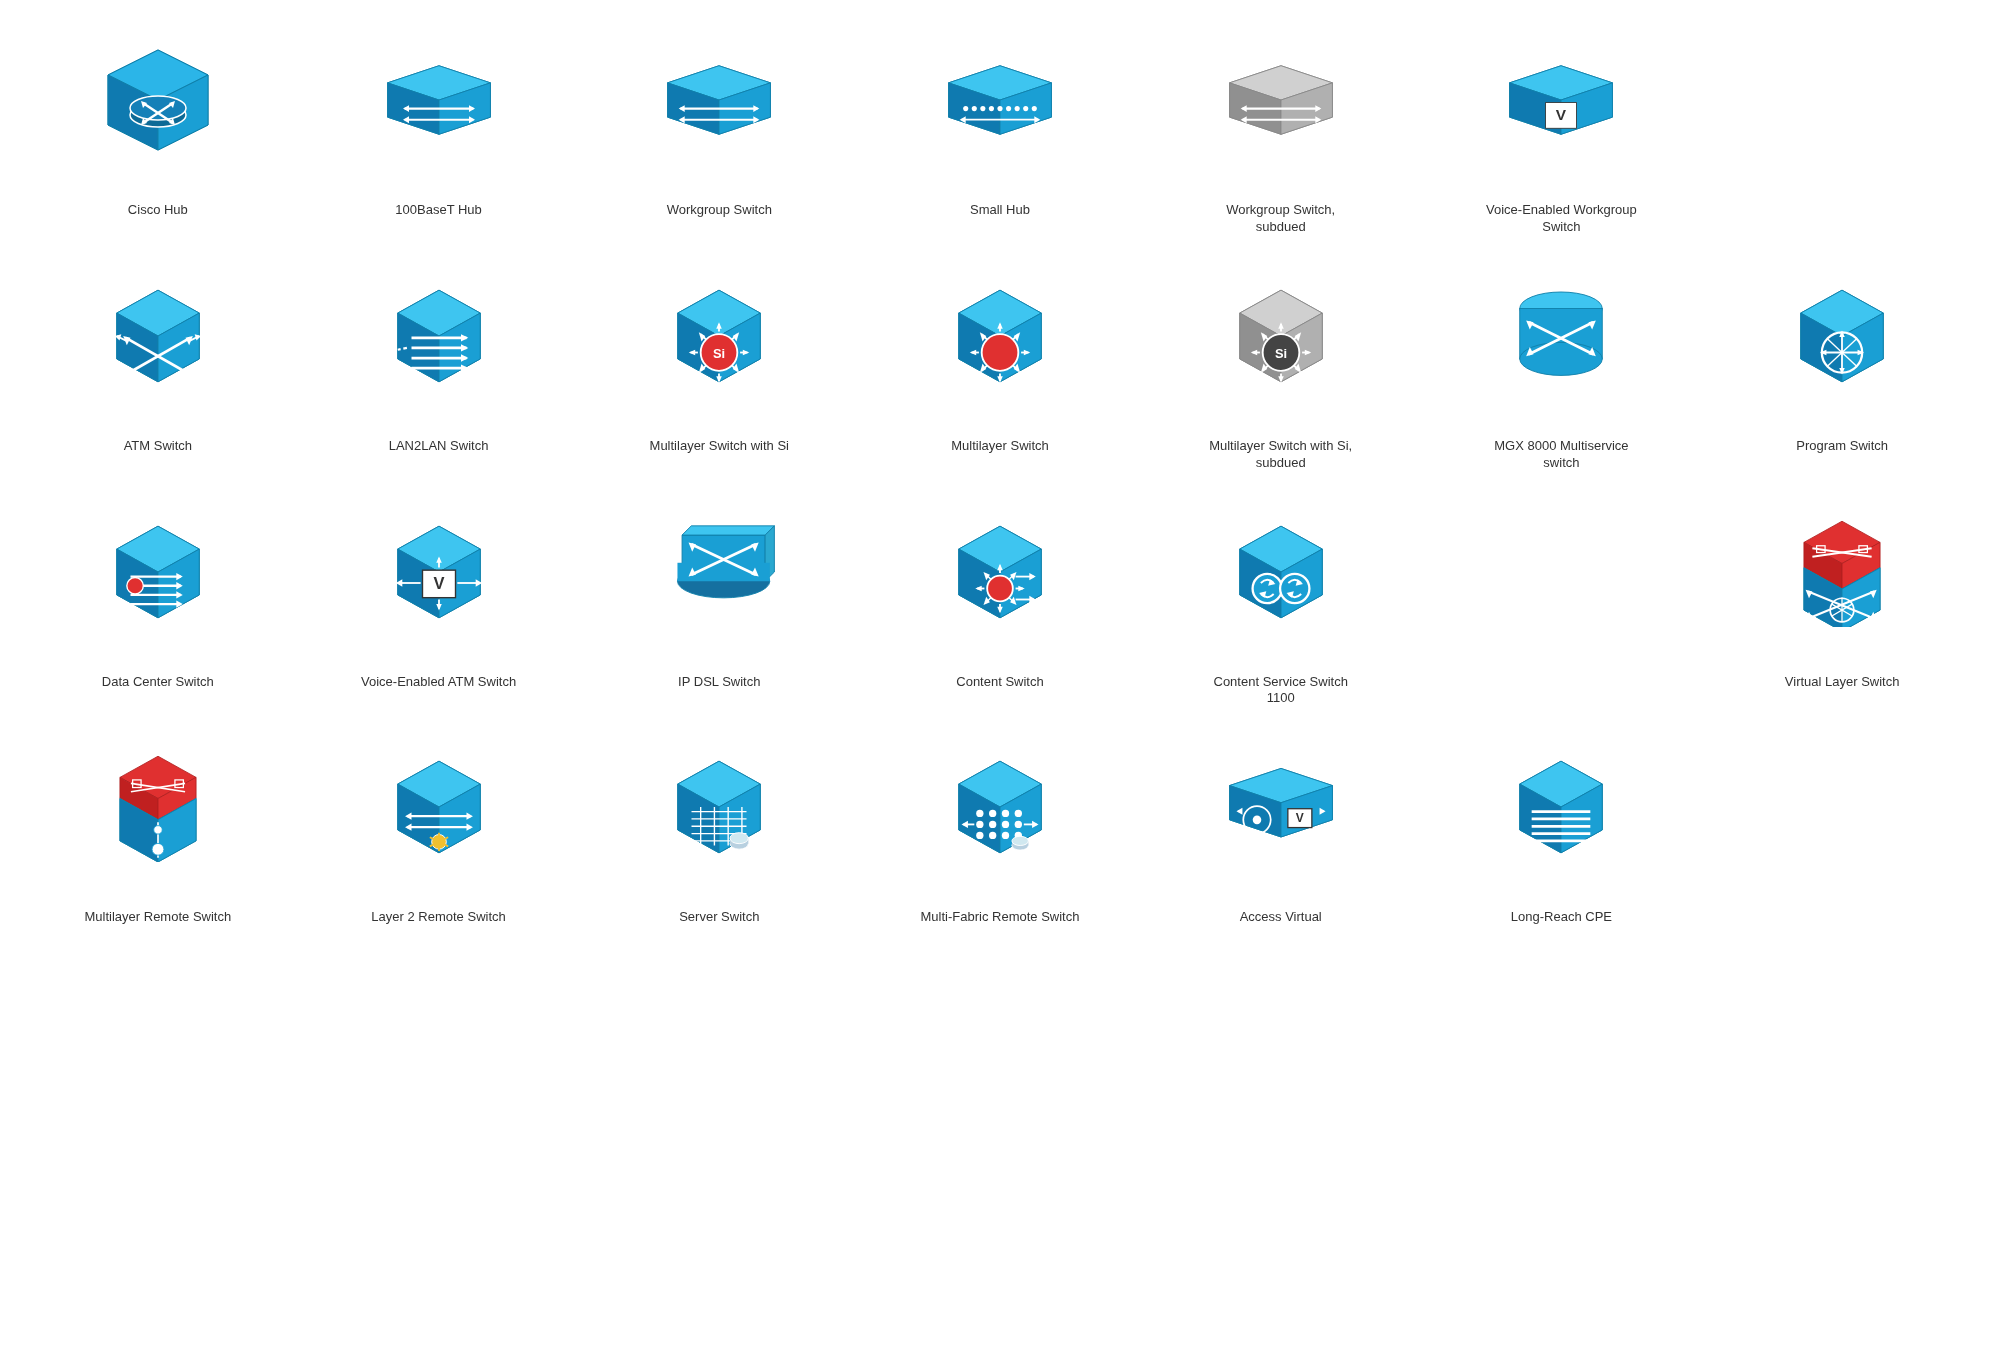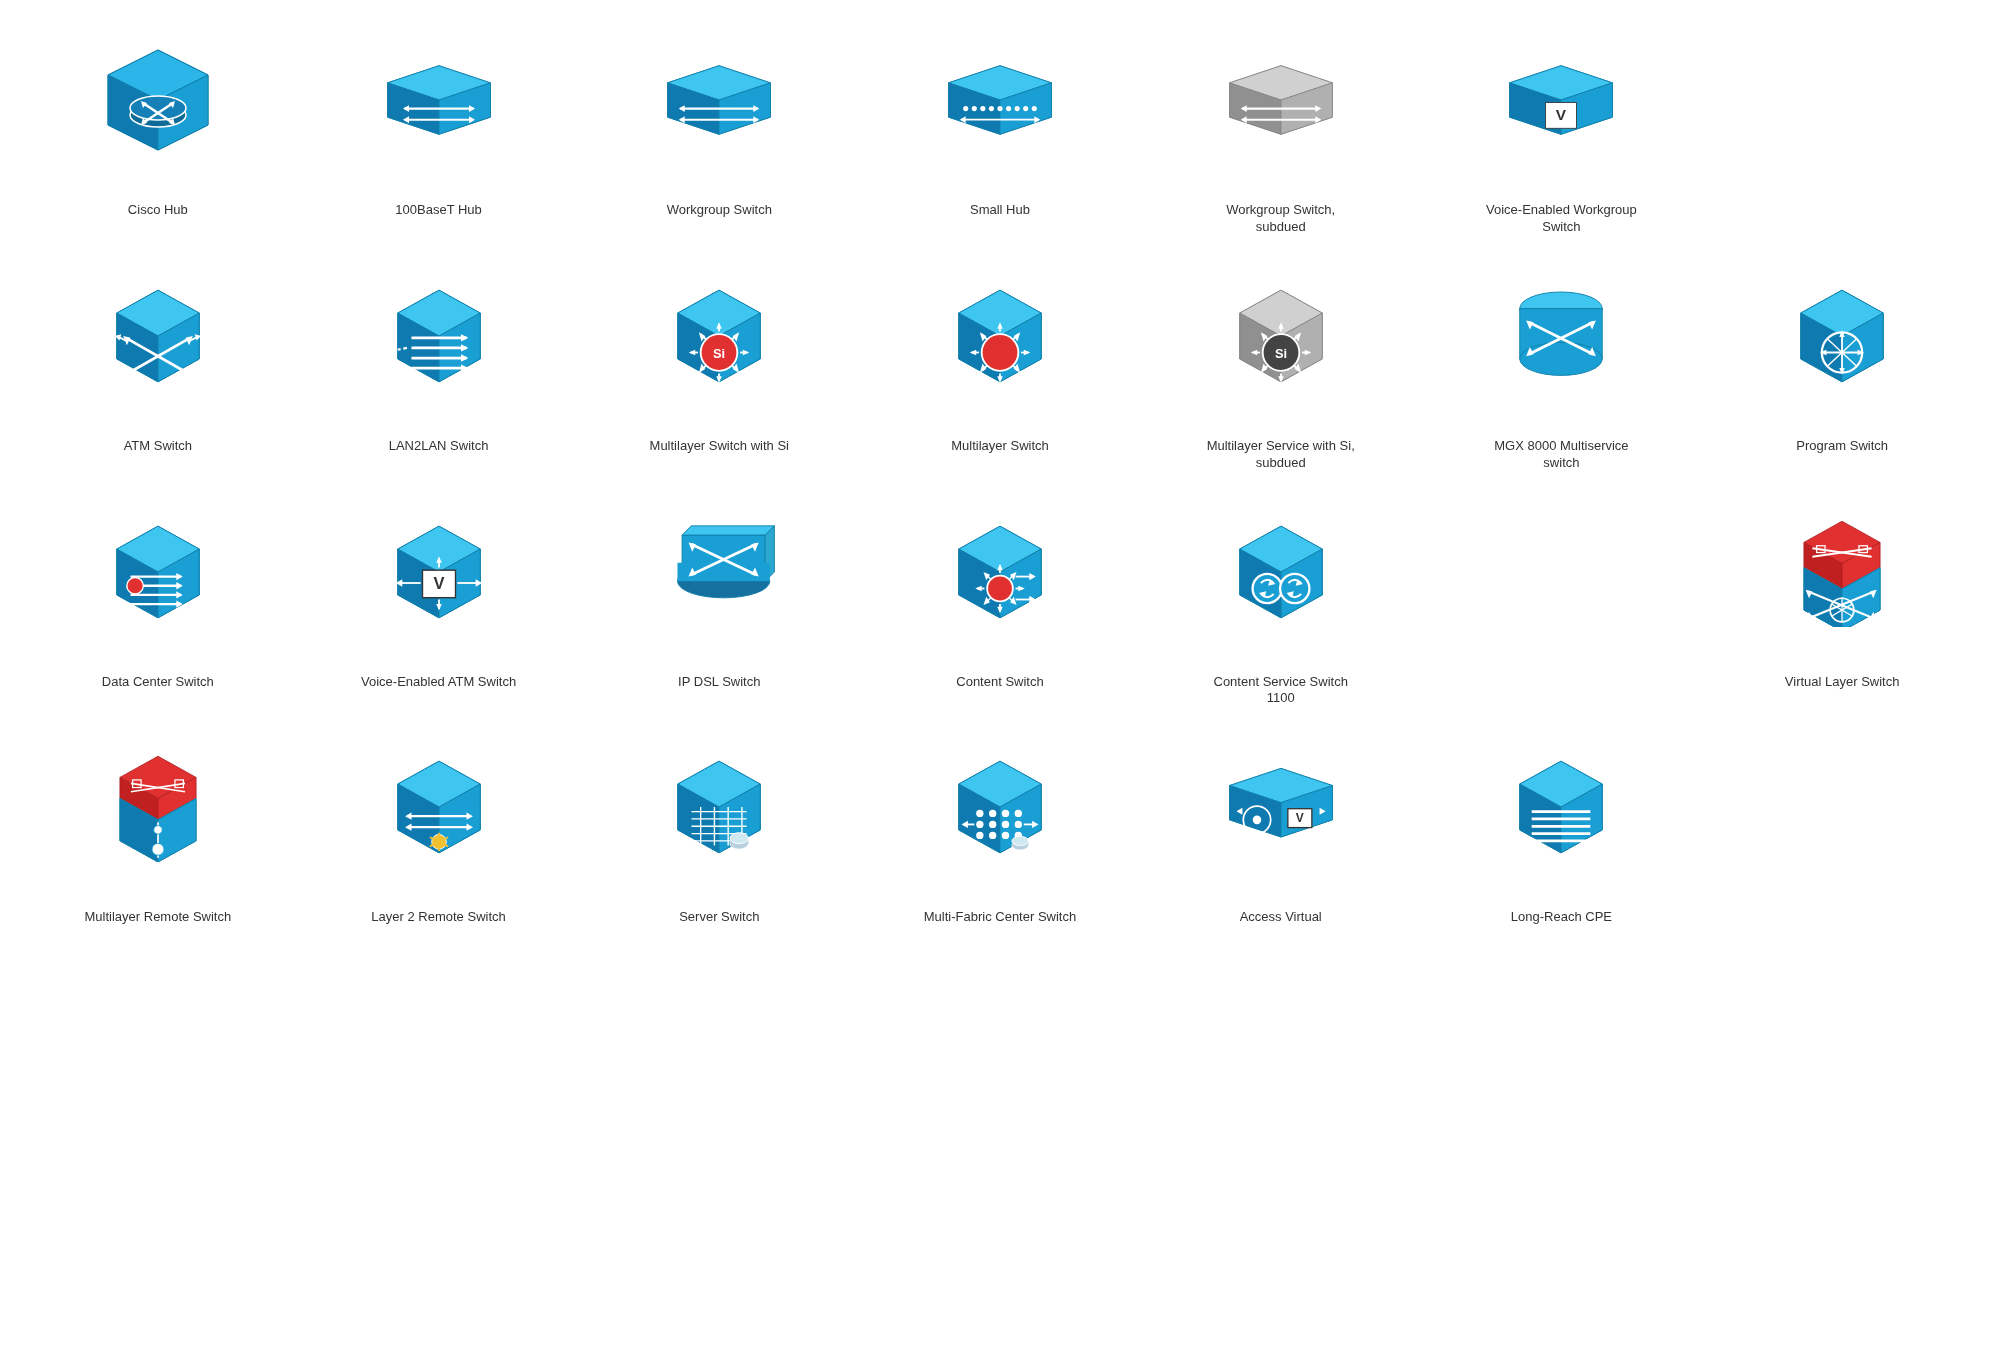--- a/index.html
+++ b/index.html
@@ -305,21 +305,21 @@
         <line x1="46" y1="64" x2="40" y2="58" stroke="#fff" stroke-width="2"></line>
         <polygon points="38,56 45,60 41,66" fill="#fff"></polygon>
         <line x1="74" y1="64" x2="80" y2="58" stroke="#fff" stroke-width="2"></line>
         <polygon points="82,56 75,60 79,66" fill="#fff"></polygon>
         <line x1="46" y1="92" x2="40" y2="98" stroke="#fff" stroke-width="2"></line>
         <polygon points="38,100 45,96 41,90" fill="#fff"></polygon>
         <line x1="74" y1="92" x2="80" y2="98" stroke="#fff" stroke-width="2"></line>
         <polygon points="82,100 75,96 79,90" fill="#fff"></polygon>
       </svg>
     </div>
-    <div class="label">Multilayer Service with Si, subdued</div>
+    <div class="label">Multilayer Switch with Si, subdued</div>
   </div>
 
   <div class="item">
     <div class="icon-wrap">
       <svg viewBox="0 0 120 120" xmlns="http://www.w3.org/2000/svg">
 
         <ellipse cx="60" cy="30" rx="45" ry="18" fill="#3ec5f0" stroke="#1080aa" stroke-width="1"></ellipse>
         <rect x="15" y="30" width="90" height="55" fill="#1a9fd4" stroke="#1080aa" stroke-width="1"></rect>
         <ellipse cx="60" cy="85" rx="45" ry="18" fill="#1a9fd4" stroke="#1080aa" stroke-width="1"></ellipse>
 
@@ -623,21 +623,21 @@
         <line x1="20" y1="79" x2="32" y2="79" stroke="#fff" stroke-width="2"></line>
         <polygon points="18,79 25,75 25,83" fill="#fff"></polygon>
         <line x1="86" y1="79" x2="100" y2="79" stroke="#fff" stroke-width="2"></line>
         <polygon points="102,79 95,75 95,83" fill="#fff"></polygon>
 
         <ellipse cx="82" cy="102" rx="9" ry="5" fill="#b8d0e0" stroke="#fff" stroke-width="1"></ellipse>
         <rect x="73" y="97" width="18" height="5" fill="#b8d0e0"></rect>
         <ellipse cx="82" cy="97" rx="9" ry="5" fill="#d0e8f0" stroke="#fff" stroke-width="1"></ellipse>
       </svg>
     </div>
-    <div class="label">Multi-Fabric Center Switch</div>
+    <div class="label">Multi-Fabric Remote Switch</div>
   </div>
 
   <div class="item">
     <div class="icon-wrap">
       <svg viewBox="0 0 140 100" xmlns="http://www.w3.org/2000/svg">
         <polygon points="10,25 70,5 130,25 130,65 70,85 10,65" fill="#1a9fd4" stroke="#1080aa" stroke-width="1"></polygon>
         <polygon points="10,25 70,5 130,25 70,45" fill="#3ec5f0" stroke="#1080aa" stroke-width="1"></polygon>
         <polygon points="10,25 70,45 70,85 10,65" fill="#0f7ab0" stroke="#1080aa" stroke-width="1"></polygon>
         <polygon points="130,25 70,45 70,85 130,65" fill="#1a9fd4" stroke="#1080aa" stroke-width="1"></polygon>
 

